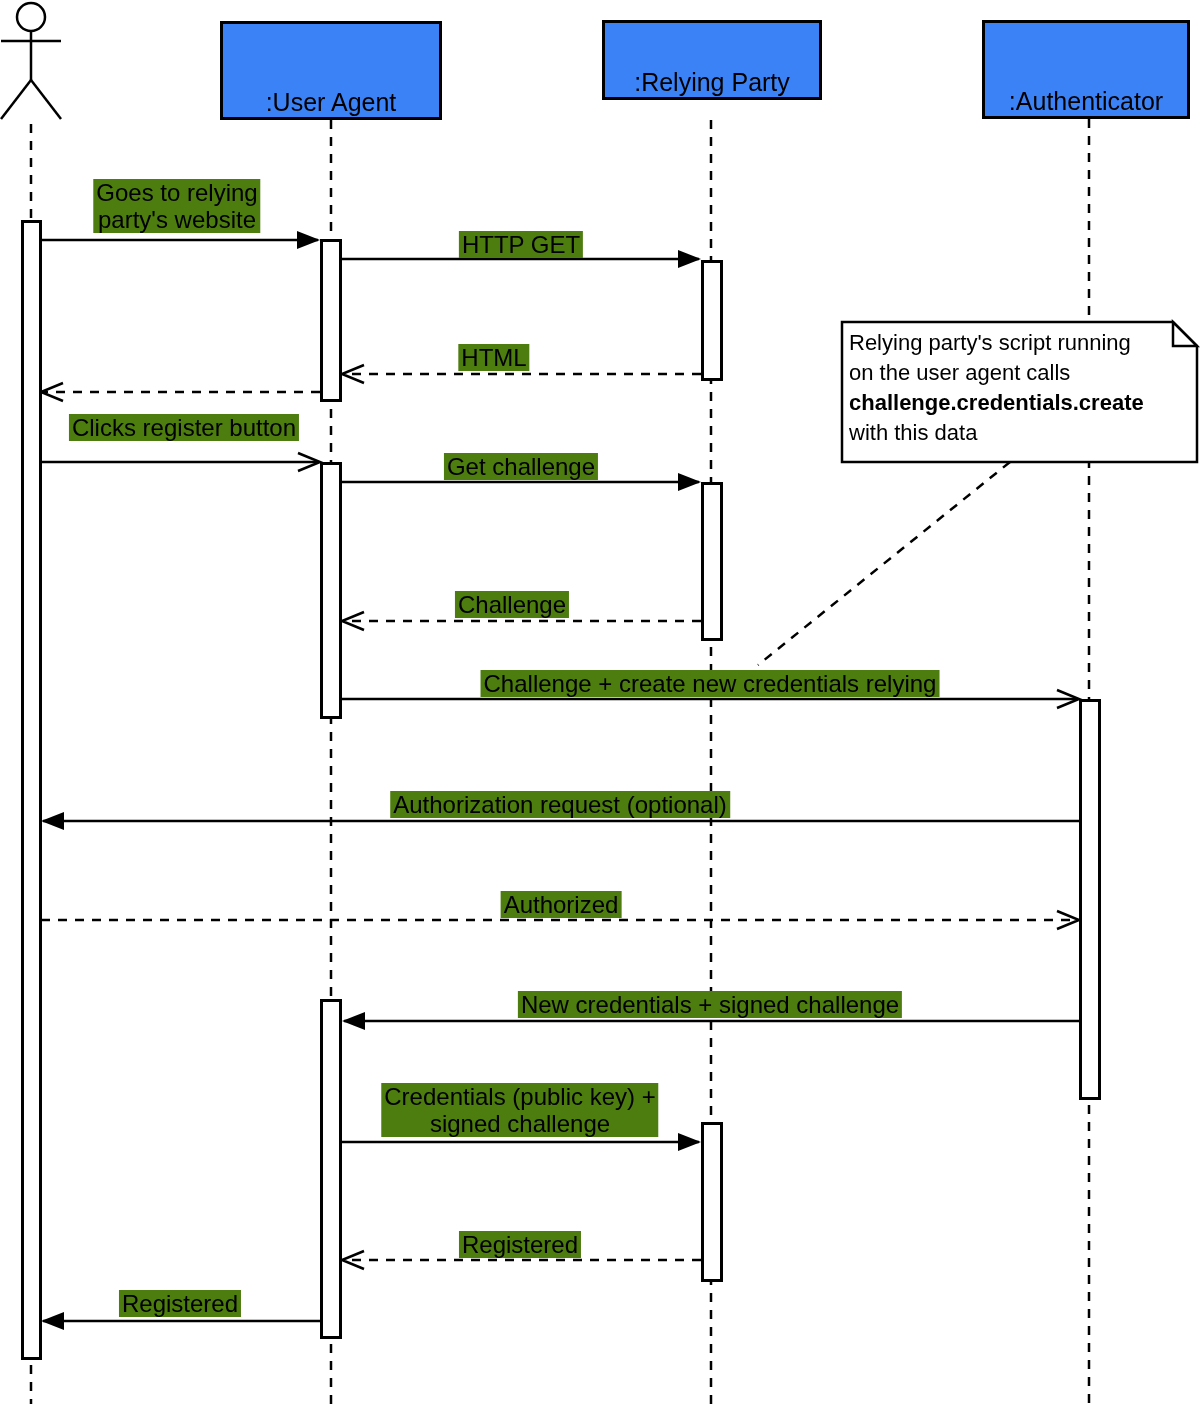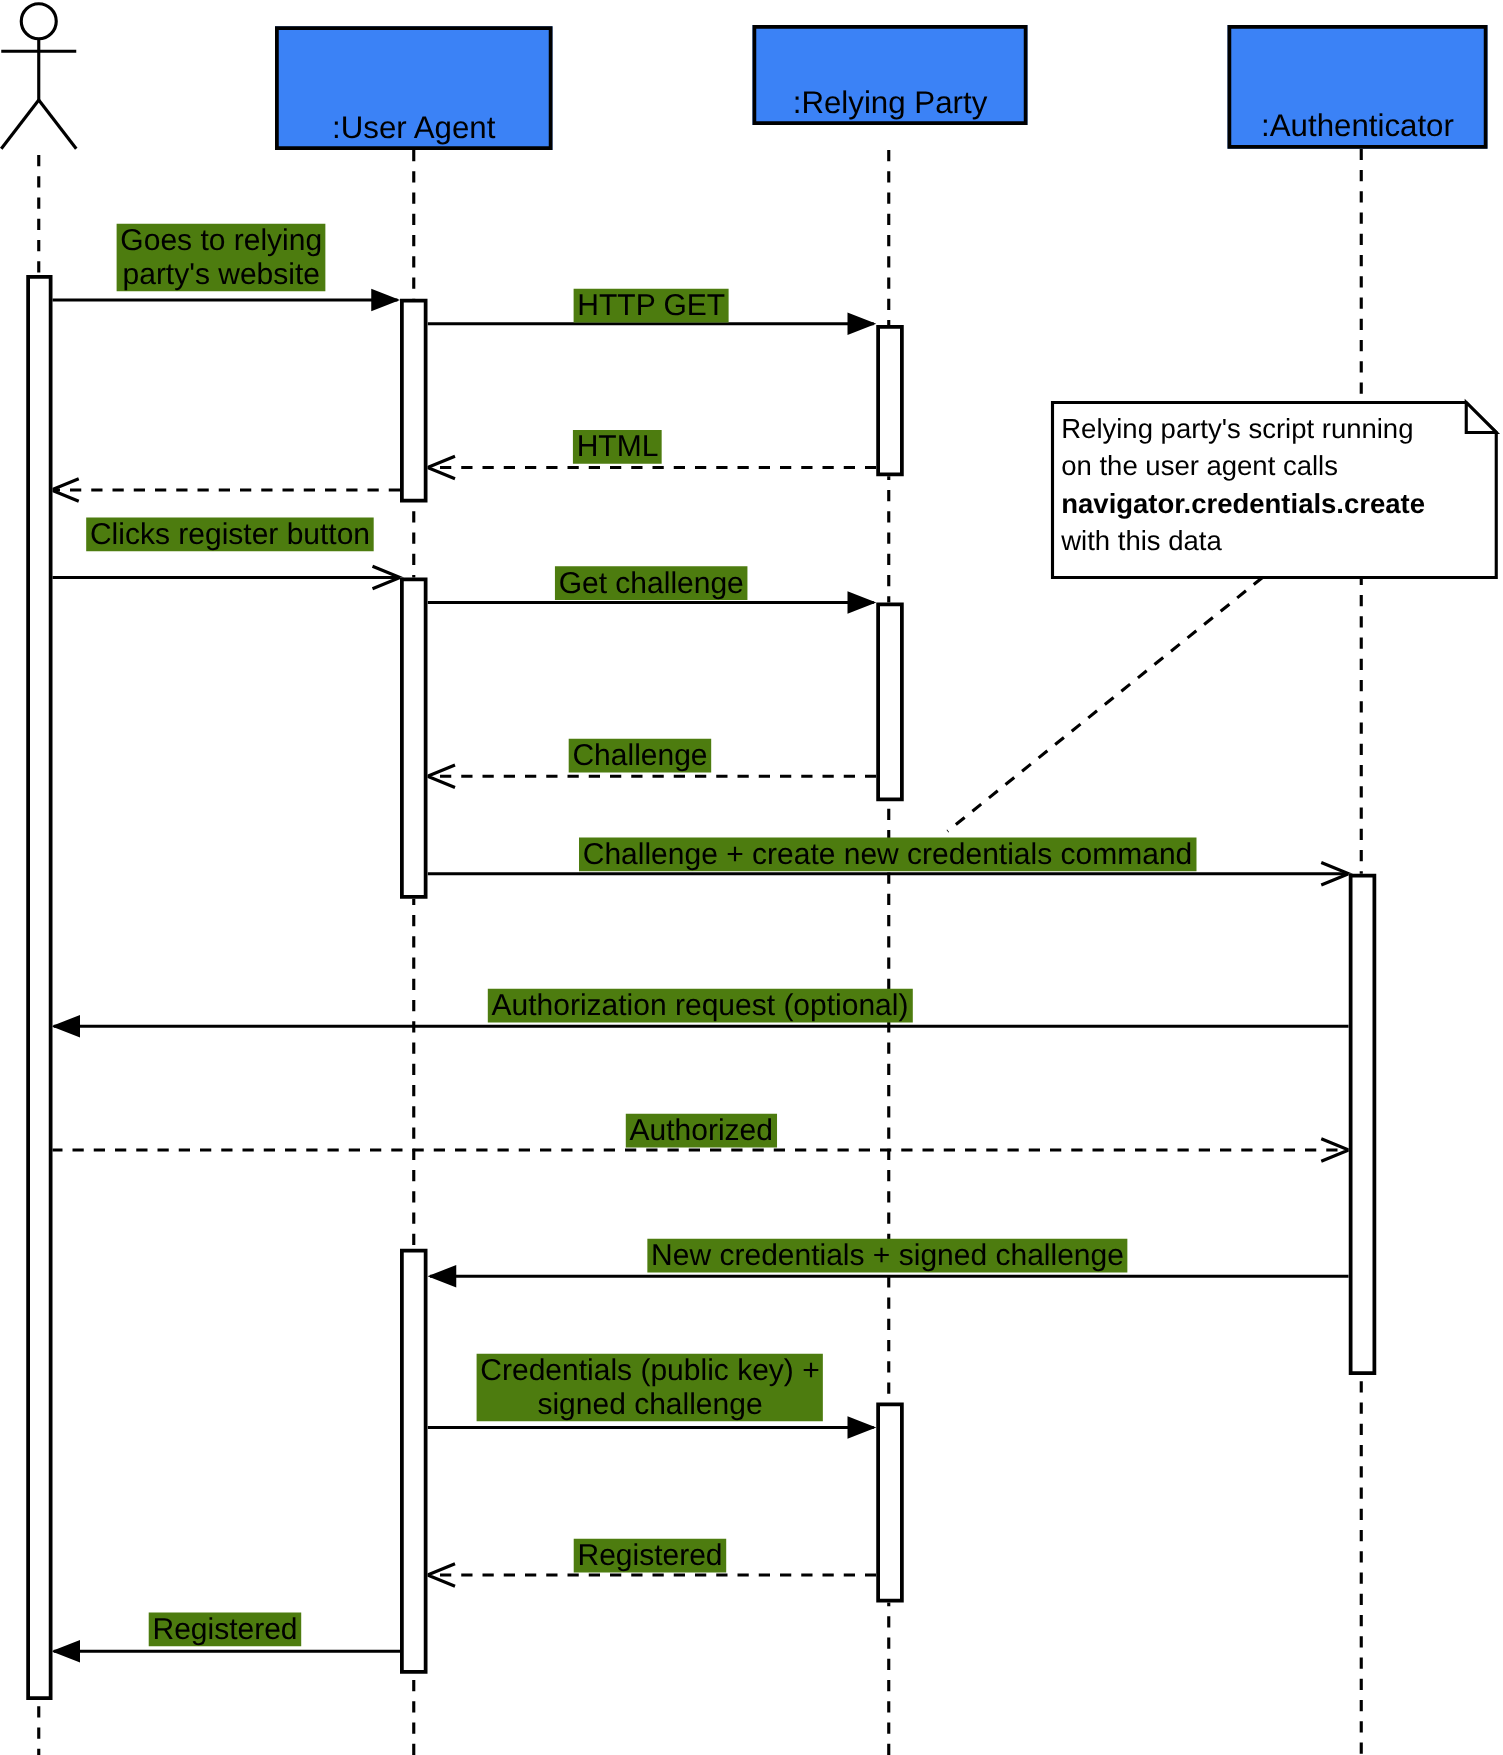--- a/index.html
+++ b/index.html
@@ -133,21 +133,21 @@
   <div class="msg-label" style="left:184px;top:414px;">
     <span>Clicks register button</span>
   </div>
   <div class="msg-label" style="left:521px;top:453px;">
     <span>Get challenge</span>
   </div>
   <div class="msg-label" style="left:512px;top:591px;">
     <span>Challenge</span>
   </div>
   <div class="msg-label" style="left:710px;top:670px;">
-    <span>Challenge + create new credentials command</span>
+    <span>Challenge + create new credentials relying</span>
   </div>
   <div class="msg-label" style="left:560px;top:791px;">
     <span>Authorization request (optional)</span>
   </div>
   <div class="msg-label" style="left:561px;top:891px;">
     <span>Authorized</span>
   </div>
   <div class="msg-label" style="left:710px;top:991px;">
     <span>New credentials + signed challenge</span>
   </div>
@@ -158,17 +158,17 @@
   <div class="msg-label" style="left:520px;top:1231px;">
     <span>Registered</span>
   </div>
   <div class="msg-label" style="left:180px;top:1290px;">
     <span>Registered</span>
   </div>
 
   <div class="note-text">
     <span>Relying party's script running</span>
     <span>on the user agent calls</span>
-    <span class="bold">navigator.credentials.create</span>
+    <span class="bold">challenge.credentials.create</span>
     <span>with this data</span>
   </div>
 
 </div>
 
 </body></html>

